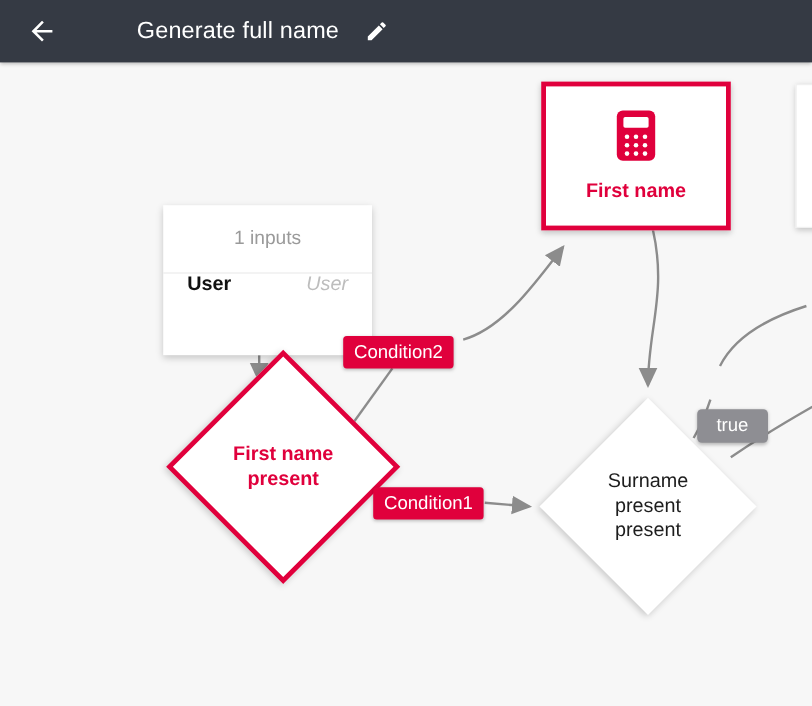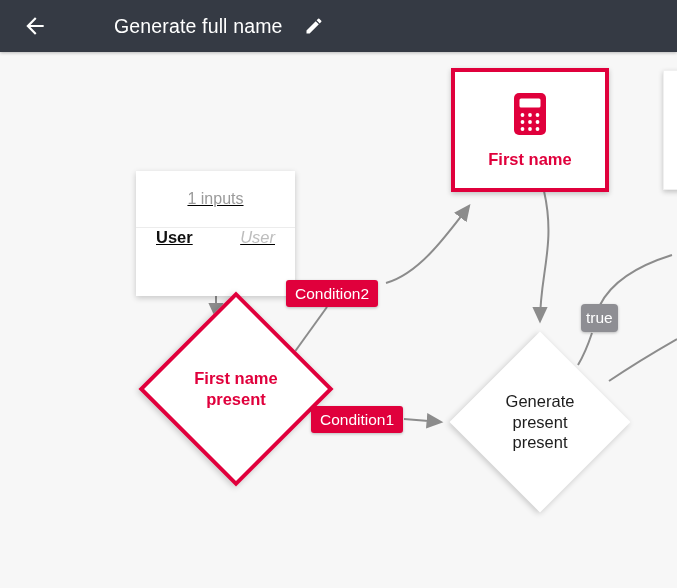--- a/index.html
+++ b/index.html
@@ -92,21 +92,21 @@
   .diamond.red .dtext{color:#e0003c;font-weight:bold;}
   .diamond.plain .dtext{color:#1d1d1d;}
 
   
   .badge{
     position:absolute;display:flex;align-items:center;justify-content:flex-end;
     color:#ffffff;font-size:15.5px;border-radius:3px;
     white-space:nowrap;box-shadow:0 1px 3px rgba(0,0,0,.25);
   }
   .badge.cond{background:#e0003c;padding:0 9px;height:27px;}
-  .badge.gray{background:#8e8e93;padding:0 5px;height:28px;border-radius:4px;}
+  .badge.gray{background:#8e8e93;padding:0 16px;height:28px;border-radius:4px;margin-top:37px;}
 </style>
 </head>
 <body>
 
 <div id="app">
 
   <div class="appbar">
     <div class="back-btn">
       <svg width="26" height="26" viewBox="0 0 24 24">
         <path d="M20 11H7.8l5.6-5.6L12 4l-8 8 8 8 1.4-1.4L7.8 13H20z" fill="#ffffff"></path>
@@ -160,40 +160,40 @@
           <circle cx="9.5" cy="37" r="1.9" fill="#ffffff"></circle>
           <circle cx="17" cy="37" r="1.9" fill="#ffffff"></circle>
           <circle cx="24.5" cy="37" r="1.9" fill="#ffffff"></circle>
         </svg>
       </div>
       <div class="card-node-label">First name</div>
     </div>
 
     <div class="node plain-card" style="left:663px;top:11px;width:46px;height:120px;"></div>
 
-    <div class="node inputs-card" style="left:136px;top:112px;width:159px;height:125px;text-decoration:underline;">
+    <div class="node inputs-card" style="left:136px;top:112px;width:174px;height:125px;">
       <div class="inputs-head">1 inputs</div>
       <div class="inputs-row">
         <span class="inputs-key">User</span>
         <span class="inputs-val">User</span>
       </div>
     </div>
 
     <div class="diamond red" style="left:167px;top:326px;width:138px;height:138px;transform:translate(0,-65px);">
       <div class="shape"></div>
       <div class="dtext">
         <div>First name</div>
         <div>present</div>
       </div>
     </div>
 
     <div class="diamond plain" style="left:476px;top:363px;width:128px;height:128px;transform:translate(0,-64px);">
       <div class="shape"></div>
       <div class="dtext">
-        <div>Generate</div>
+        <div>Surname</div>
         <div>present</div>
         <div>present</div>
       </div>
     </div>
 
     <div class="badge cond" style="left:311px;top:347px;">
       <span>Condition1</span>
     </div>
 
     <div class="badge cond" style="left:286px;top:221px;z-index:10;">

